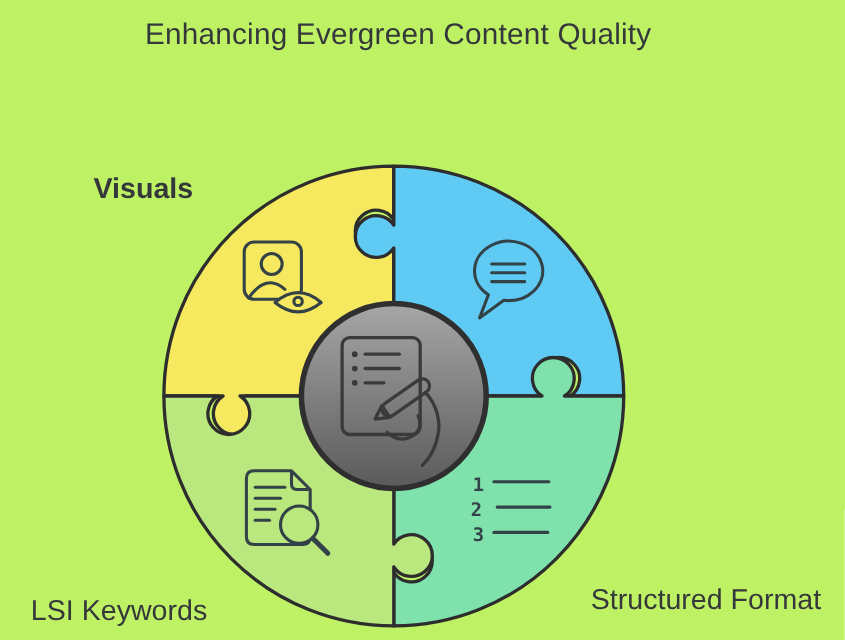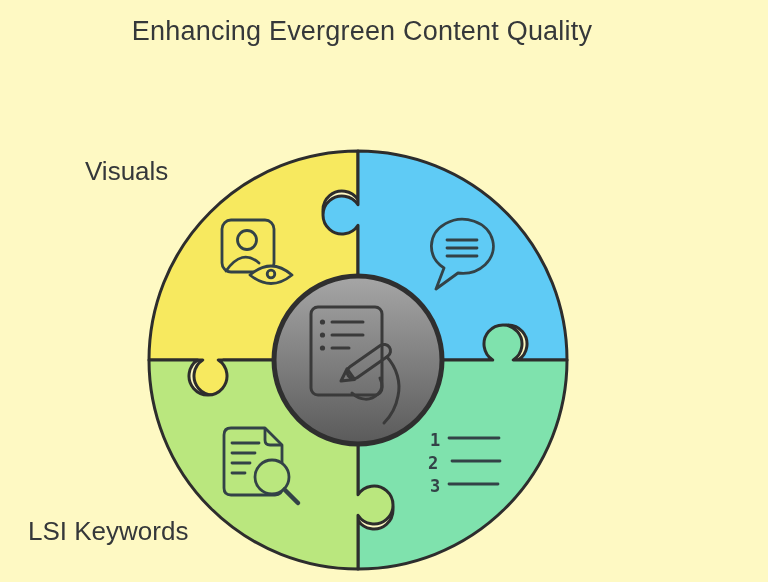--- a/index.html
+++ b/index.html
@@ -1,57 +1,58 @@
 <!DOCTYPE html>
 <html><head>
 <meta charset="utf-8">
 <style>
   html,body{margin:0;padding:0;background:#fff;}
   #stage{
     position:relative;
     width:768px;height:582px;
-    background:#fef9c3;
+    background:#bef264;
     overflow:hidden;
     font-family:"Liberation Sans", sans-serif;
   }
   .title{
     position:absolute;
     top:16px;left:362px;
     transform:translateX(-50%);
     white-space:nowrap;
     font-size:27px;
     color:#35383A;
     letter-spacing:0.2px;
   }
   .seg-label{
     position:absolute;
     white-space:nowrap;
     font-size:26px;
     color:#35383A;
   }
-  .lbl-visuals{left:85px;top:156px;}
+  .lbl-visuals{left:85px;top:156px;font-weight:bold;}
   .lbl-clear{left:533px;top:156px;}
-  .lbl-lsi{left:28px;top:516px;}
+  .lbl-lsi{left:28px;top:540px;}
   .lbl-structured{left:537px;top:530px;}
   svg{position:absolute;left:0;top:0;}
   svg text.listnum{
     font-family:"DejaVu Sans Mono", monospace;
     font-weight:bold;
     font-size:17px;
   }
 </style>
 </head>
 <body>
 
 <div id="stage">
 
   <div class="title">Enhancing Evergreen Content Quality</div>
 
   <div class="seg-label lbl-visuals">Visuals</div>
   <div class="seg-label lbl-lsi">LSI Keywords</div>
+  <div class="seg-label lbl-structured">Structured Format</div>
 
   <svg width="768" height="582" viewBox="0 0 768 582">
     <defs>
       <linearGradient id="grayGrad" x1="0" y1="0" x2="0" y2="1">
         <stop offset="0" stop-color="#A6A6A6"></stop>
         <stop offset="1" stop-color="#5A5A5A"></stop>
       </linearGradient>
 
       <path id="piece" d="M 358 360 L 223.25 360 A 19 19 0 1 1 202.75 360 L 149 360 A 209 209 0 0 1 358 151 L 358 199.75 A 19 19 0 1 0 358 220.25 L 358 360 Z"></path>
     </defs>

